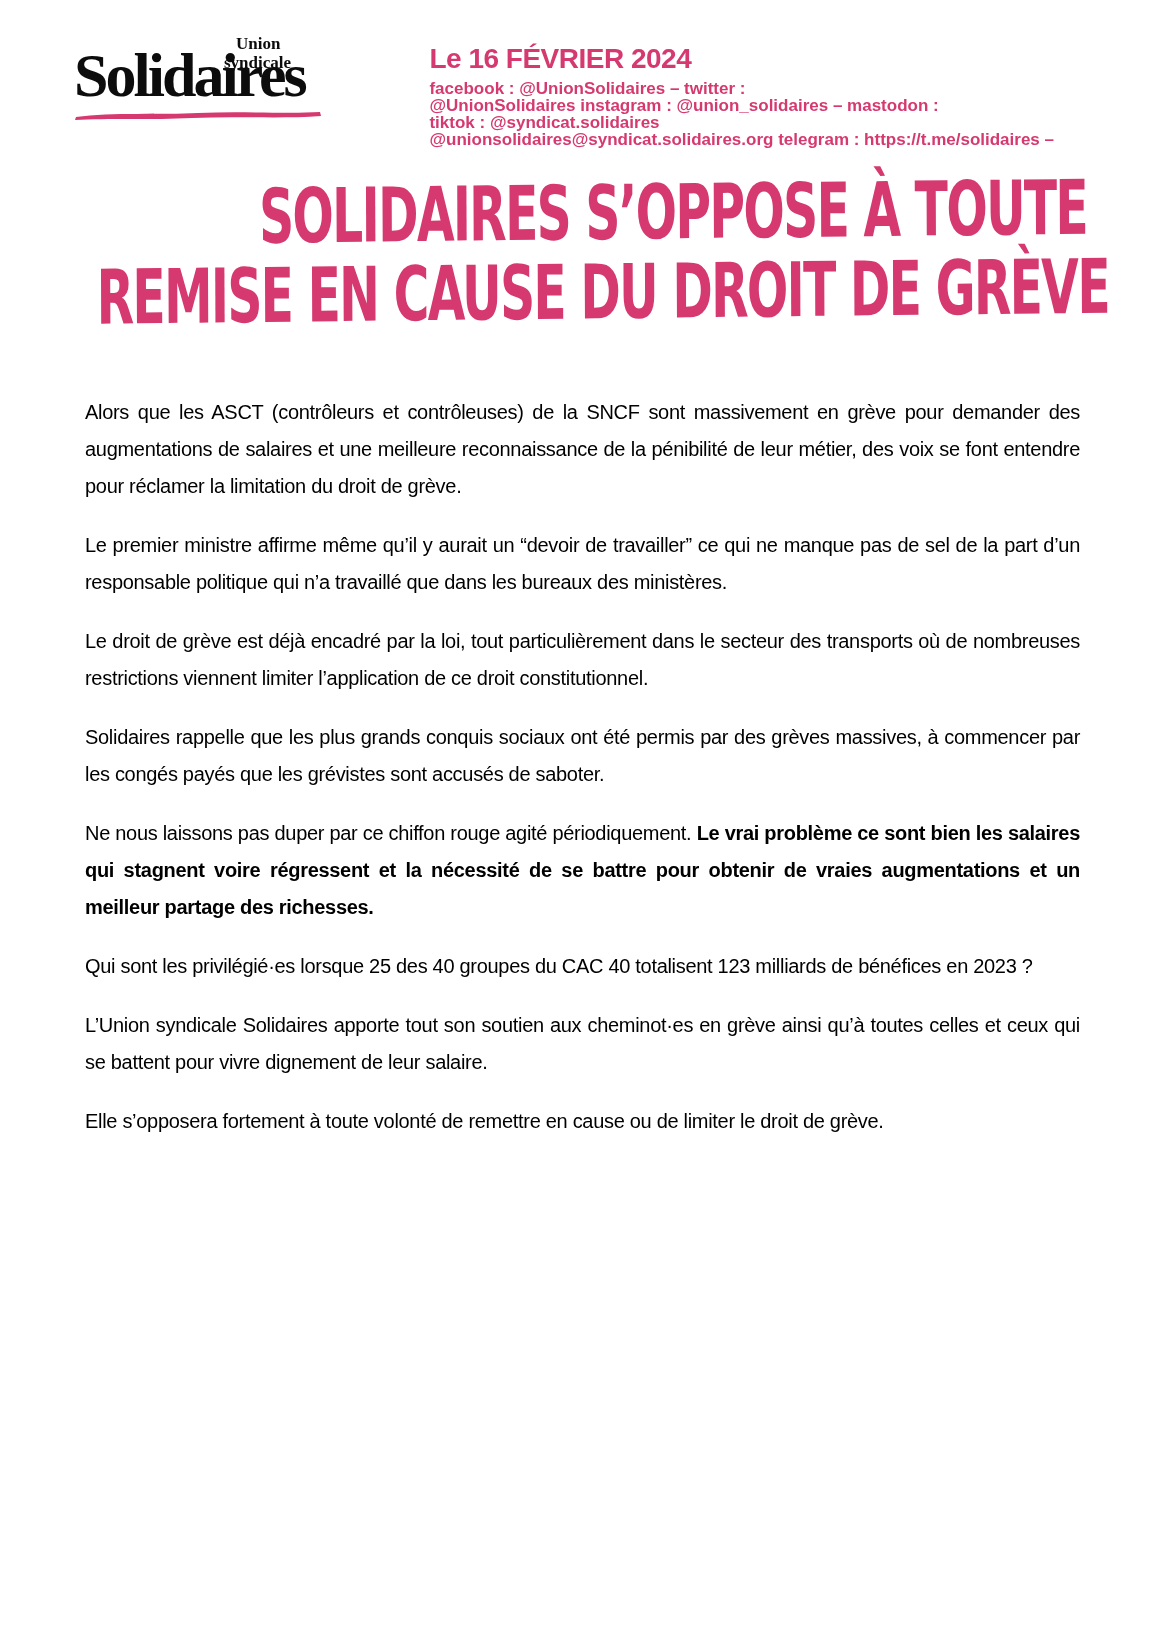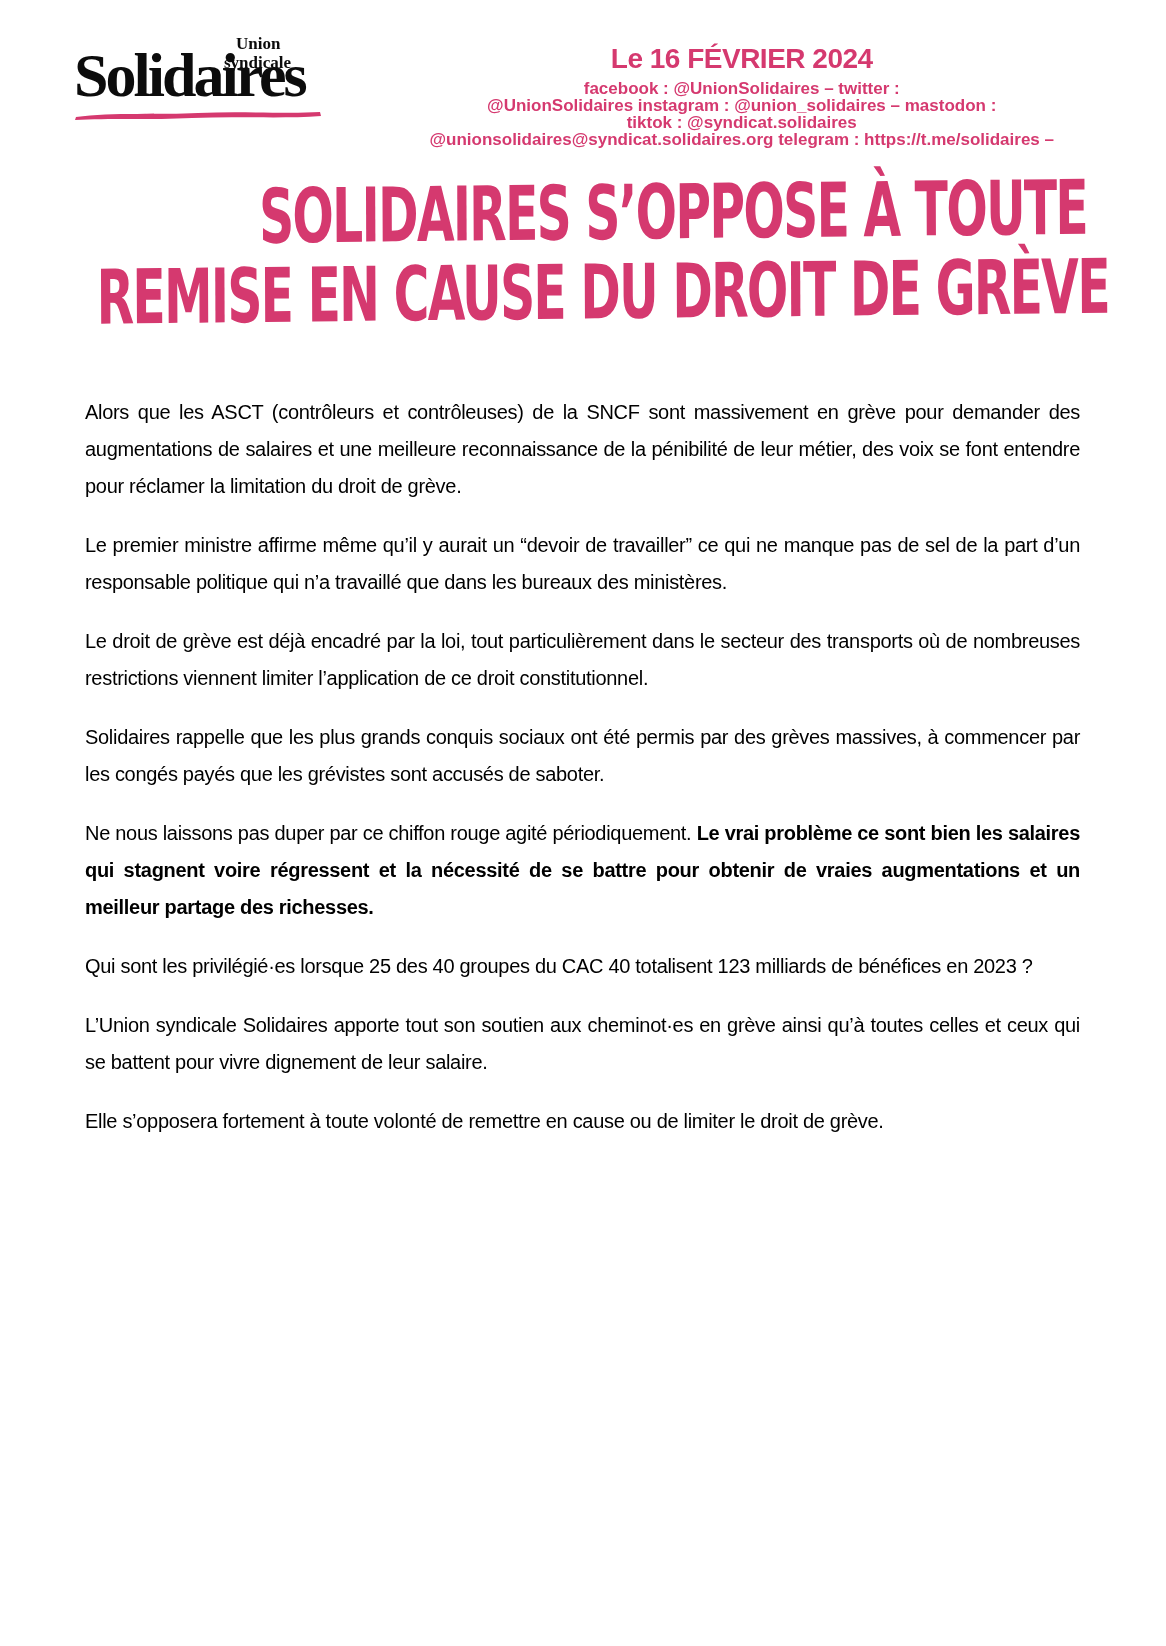--- a/index.html
+++ b/index.html
@@ -34,21 +34,21 @@
     top: 6px;
     font-family: "Liberation Serif", serif;
     font-weight: 700;
     font-size: 17px;
     line-height: 19px;
     color: #0c0c0c;
   }
   .logo-sup .l2 { margin-left: -12px; }
   .logo-underline { margin: 2px 0 0 -2px; display: block; }
 
-  .header-right { position: absolute; right: 0; top: 18px; text-align: center; }
+  .header-right { position: absolute; right: 0; top: 18px; text-align: left; }
   .date {
     color: var(--pink);
     font-weight: 700;
     font-size: 28px;
     line-height: 30px;
     letter-spacing: -0.5px;
   }
   .social {
     margin-top: 6px;
     color: var(--pink);

